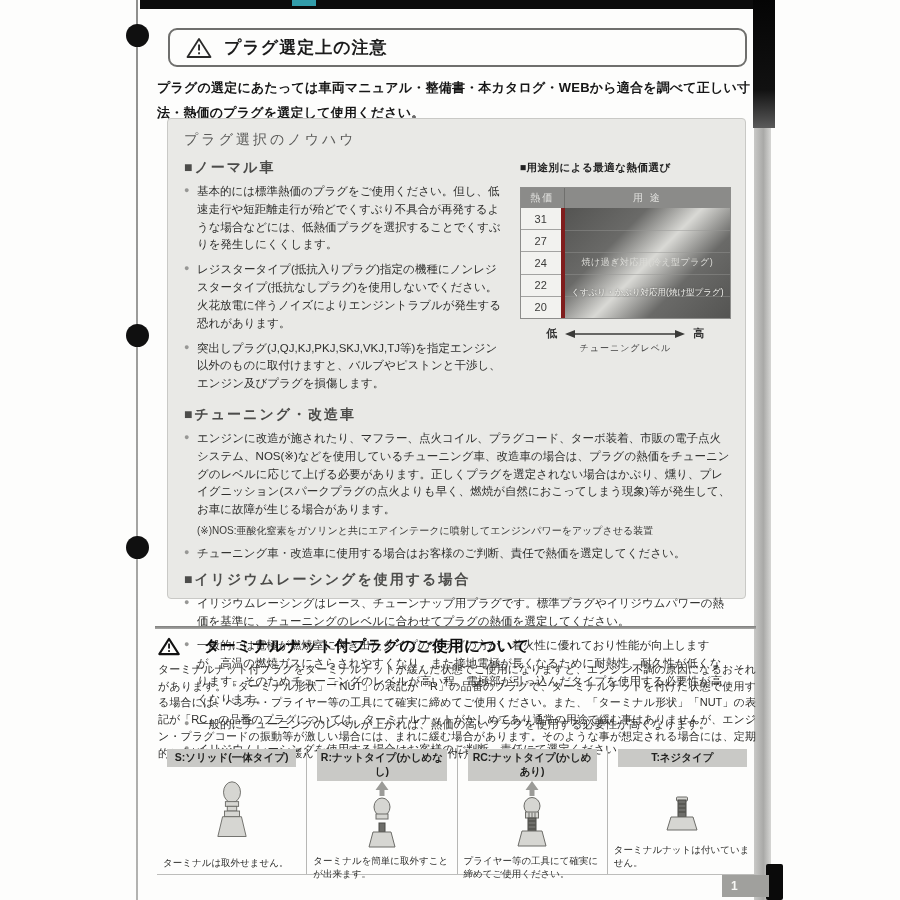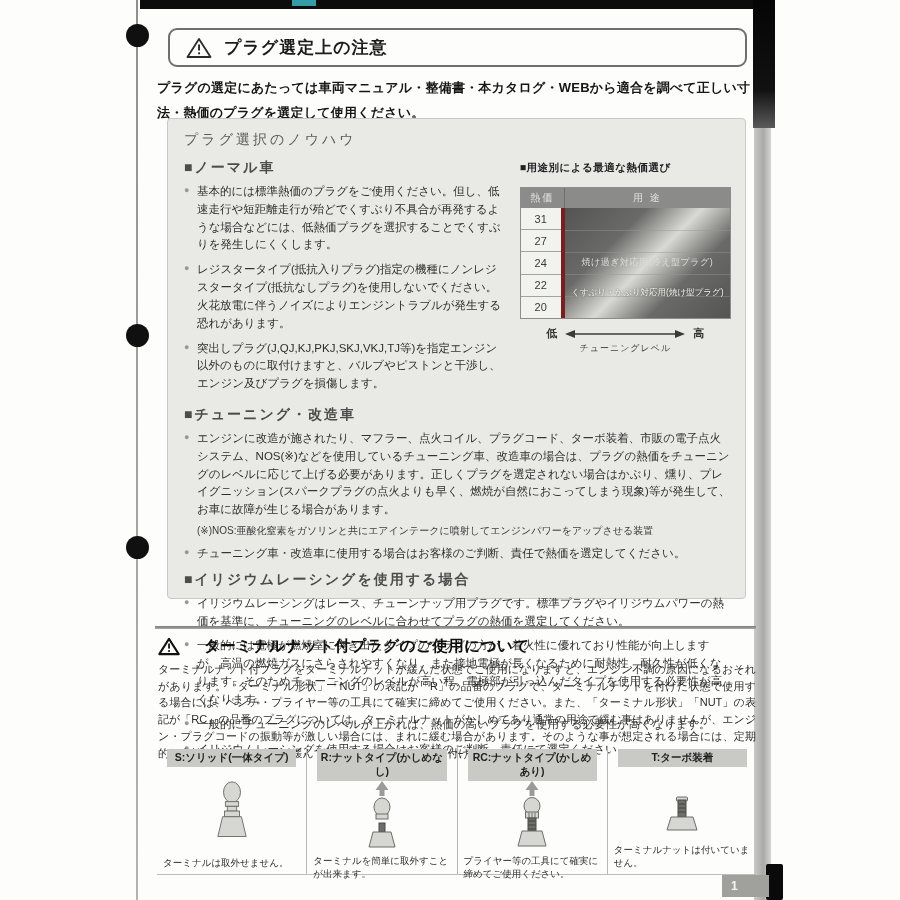--- a/index.html
+++ b/index.html
@@ -237,21 +237,21 @@
           <line x1="26.5" y1="40" x2="33.5" y2="40" stroke="#44443f" stroke-width="1"></line>
           <line x1="26.5" y1="44" x2="33.5" y2="44" stroke="#44443f" stroke-width="1"></line>
           <line x1="26.5" y1="48" x2="33.5" y2="48" stroke="#44443f" stroke-width="1"></line>
           <polygon class="metal" points="20,50 40,50 44,65 16,65"></polygon>
         </svg>
       </div>
       <div class="type-cap">プライヤー等の工具にて確実に締めてご使用ください。</div>
     </div>
 
     <div class="type-col">
-      <div class="type-head">T:ターボ装着</div>
+      <div class="type-head">T:ネジタイプ</div>
       <div class="type-fig">
         <svg width="60" height="58" viewBox="0 0 60 58">
           <rect class="metal" x="24.5" y="20" width="11" height="4" rx="1"></rect>
           <rect class="dark" x="26" y="23" width="8" height="17"></rect>
           <line x1="26.5" y1="27" x2="33.5" y2="27" stroke="#44443f" stroke-width="1"></line>
           <line x1="26.5" y1="31" x2="33.5" y2="31" stroke="#44443f" stroke-width="1"></line>
           <line x1="26.5" y1="35" x2="33.5" y2="35" stroke="#44443f" stroke-width="1"></line>
           <polygon class="metal" points="19,40 41,40 45,53 15,53"></polygon>
         </svg>
       </div>

